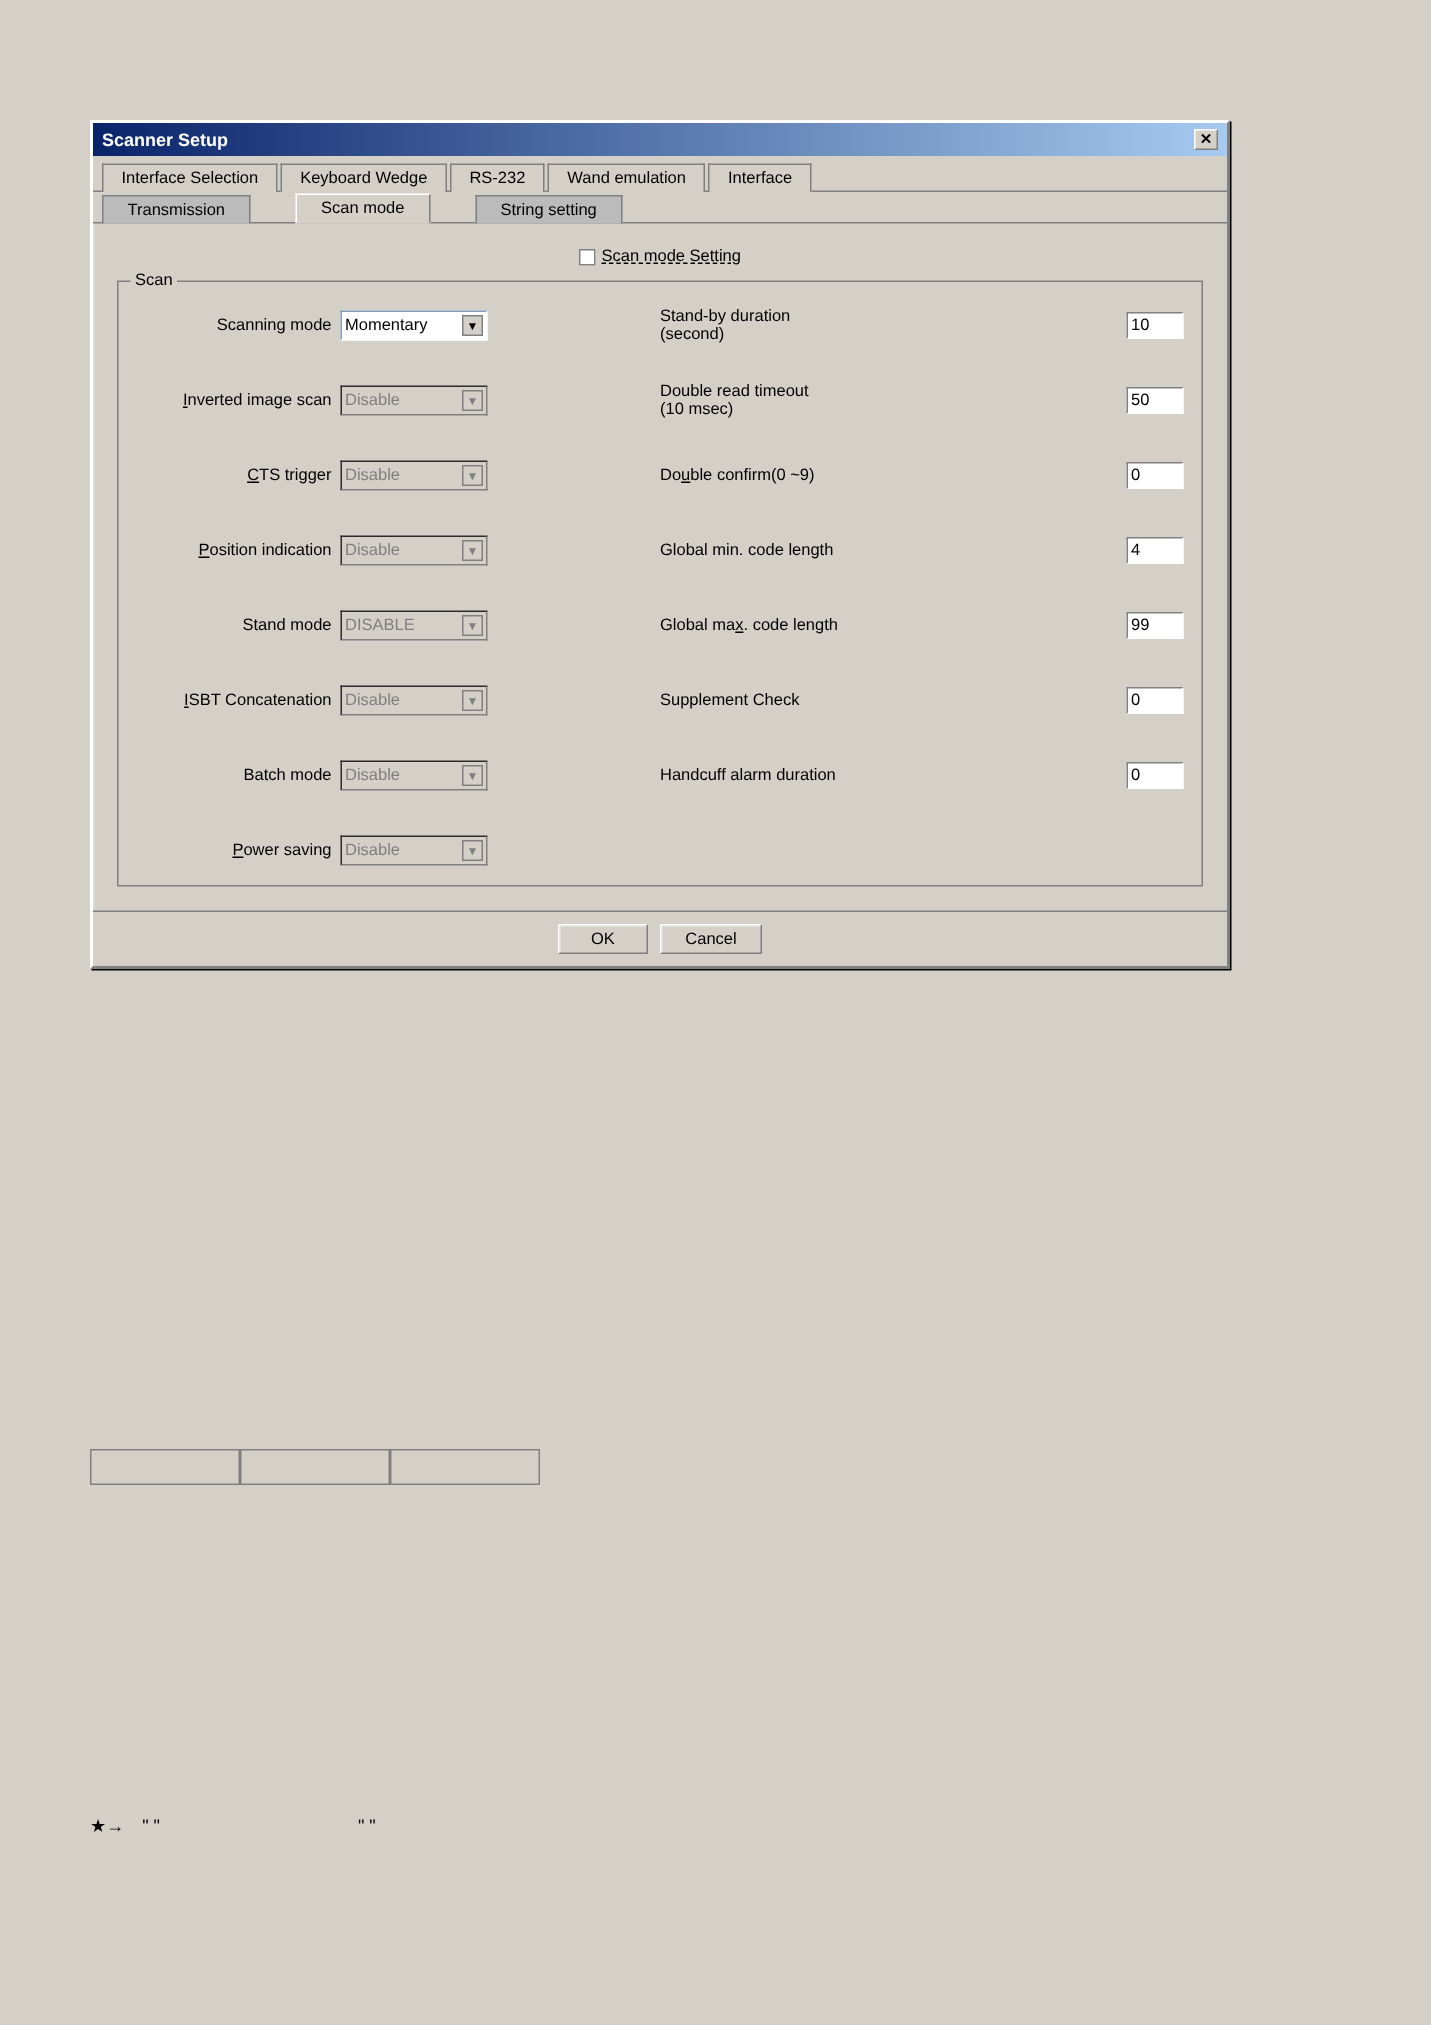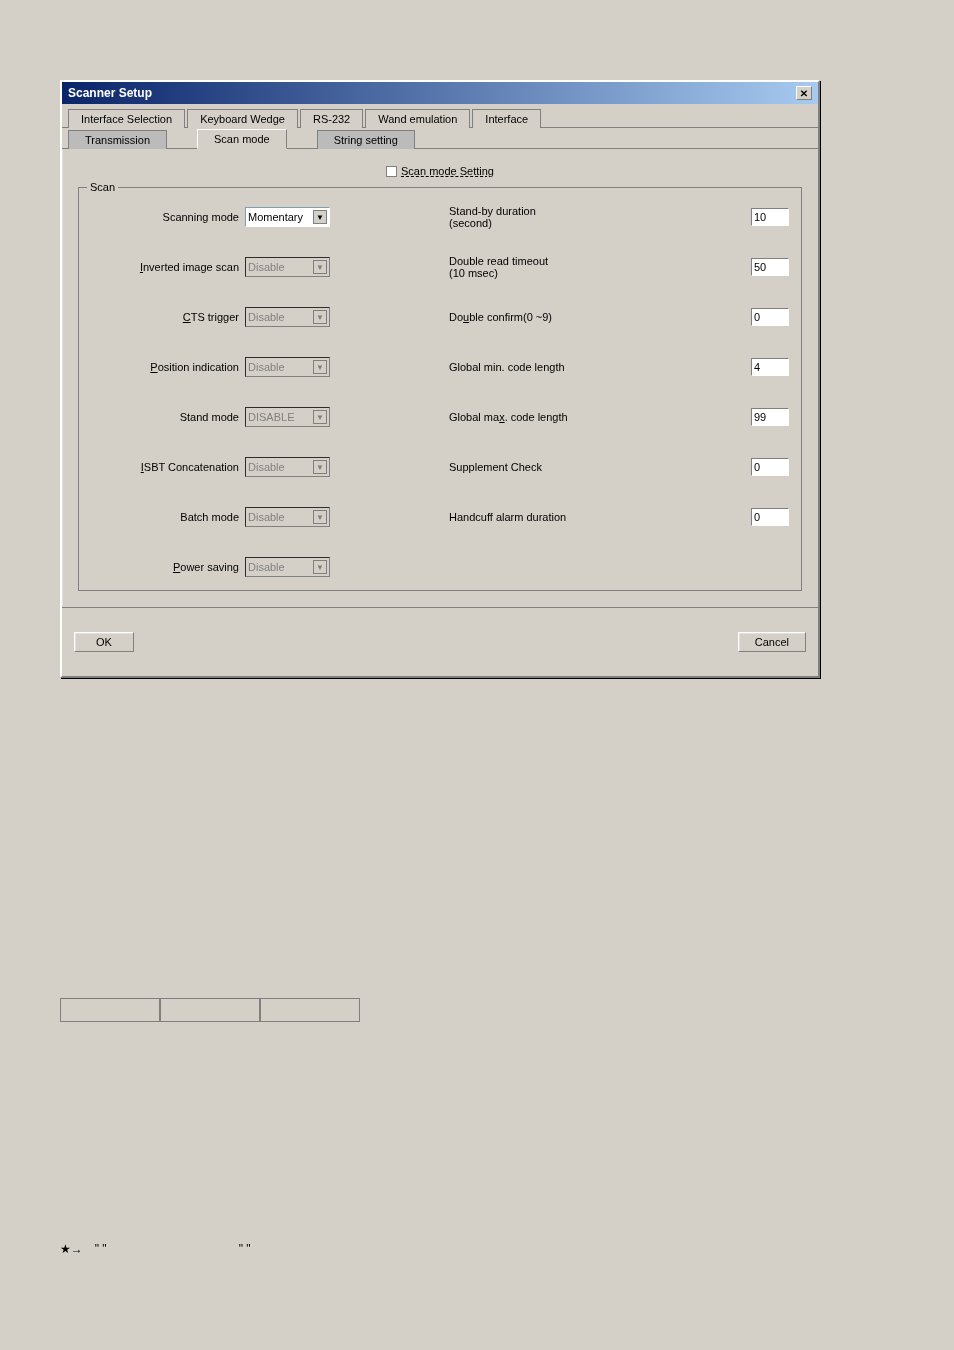--- a/index.html
+++ b/index.html
@@ -108,21 +108,21 @@
       display: flex;
       align-items: center;
       justify-content: center;
       margin: 6px 0 10px 0;
       gap: 4px;
       text-align: center;
     }
 
     .scan-group {
       border: 1px solid #808080;
-      padding: 8px 12px 10px 30px;
+      padding: 8px 12px 10px 12px;
       margin-top: 4px;
       position: relative;
     }
 
     .scan-group-label {
       position: absolute;
       top: -7px;
       left: 8px;
       background: #d4d0c8;
       padding: 0 3px;
@@ -154,21 +154,21 @@
       text-align: right;
       font-size: 11px;
     }
 
     .right-field-label {
       font-size: 11px;
       flex: 1;
     }
 
     .dropdown {
-      width: 85px;
+      width: 98px;
       height: 20px;
       border: 1px solid #7f9db9;
       border-right-color: #fff;
       border-bottom-color: #fff;
       background: #fff;
       font-size: 11px;
       padding: 1px 2px;
       color: #000;
       display: flex;
       align-items: center;
@@ -202,23 +202,23 @@
       border-bottom-color: #fff;
       background: #fff;
       font-size: 11px;
       padding: 1px 2px;
       color: #000;
     }
 
     .bottom-bar {
       background: #d4d0c8;
       border-top: 1px solid #808080;
-      padding: 24px 12px;
-      display: flex;
-      justify-content: space-between;
+      padding: 8px 12px;
+      display: flex;
+      justify-content: center;
       gap: 8px;
     }
 
     .win-button {
       background: #d4d0c8;
       border: 1px solid #fff;
       border-right-color: #808080;
       border-bottom-color: #808080;
       box-shadow: inset 1px 1px 0 #dfdfdf;
       padding: 3px 16px;

